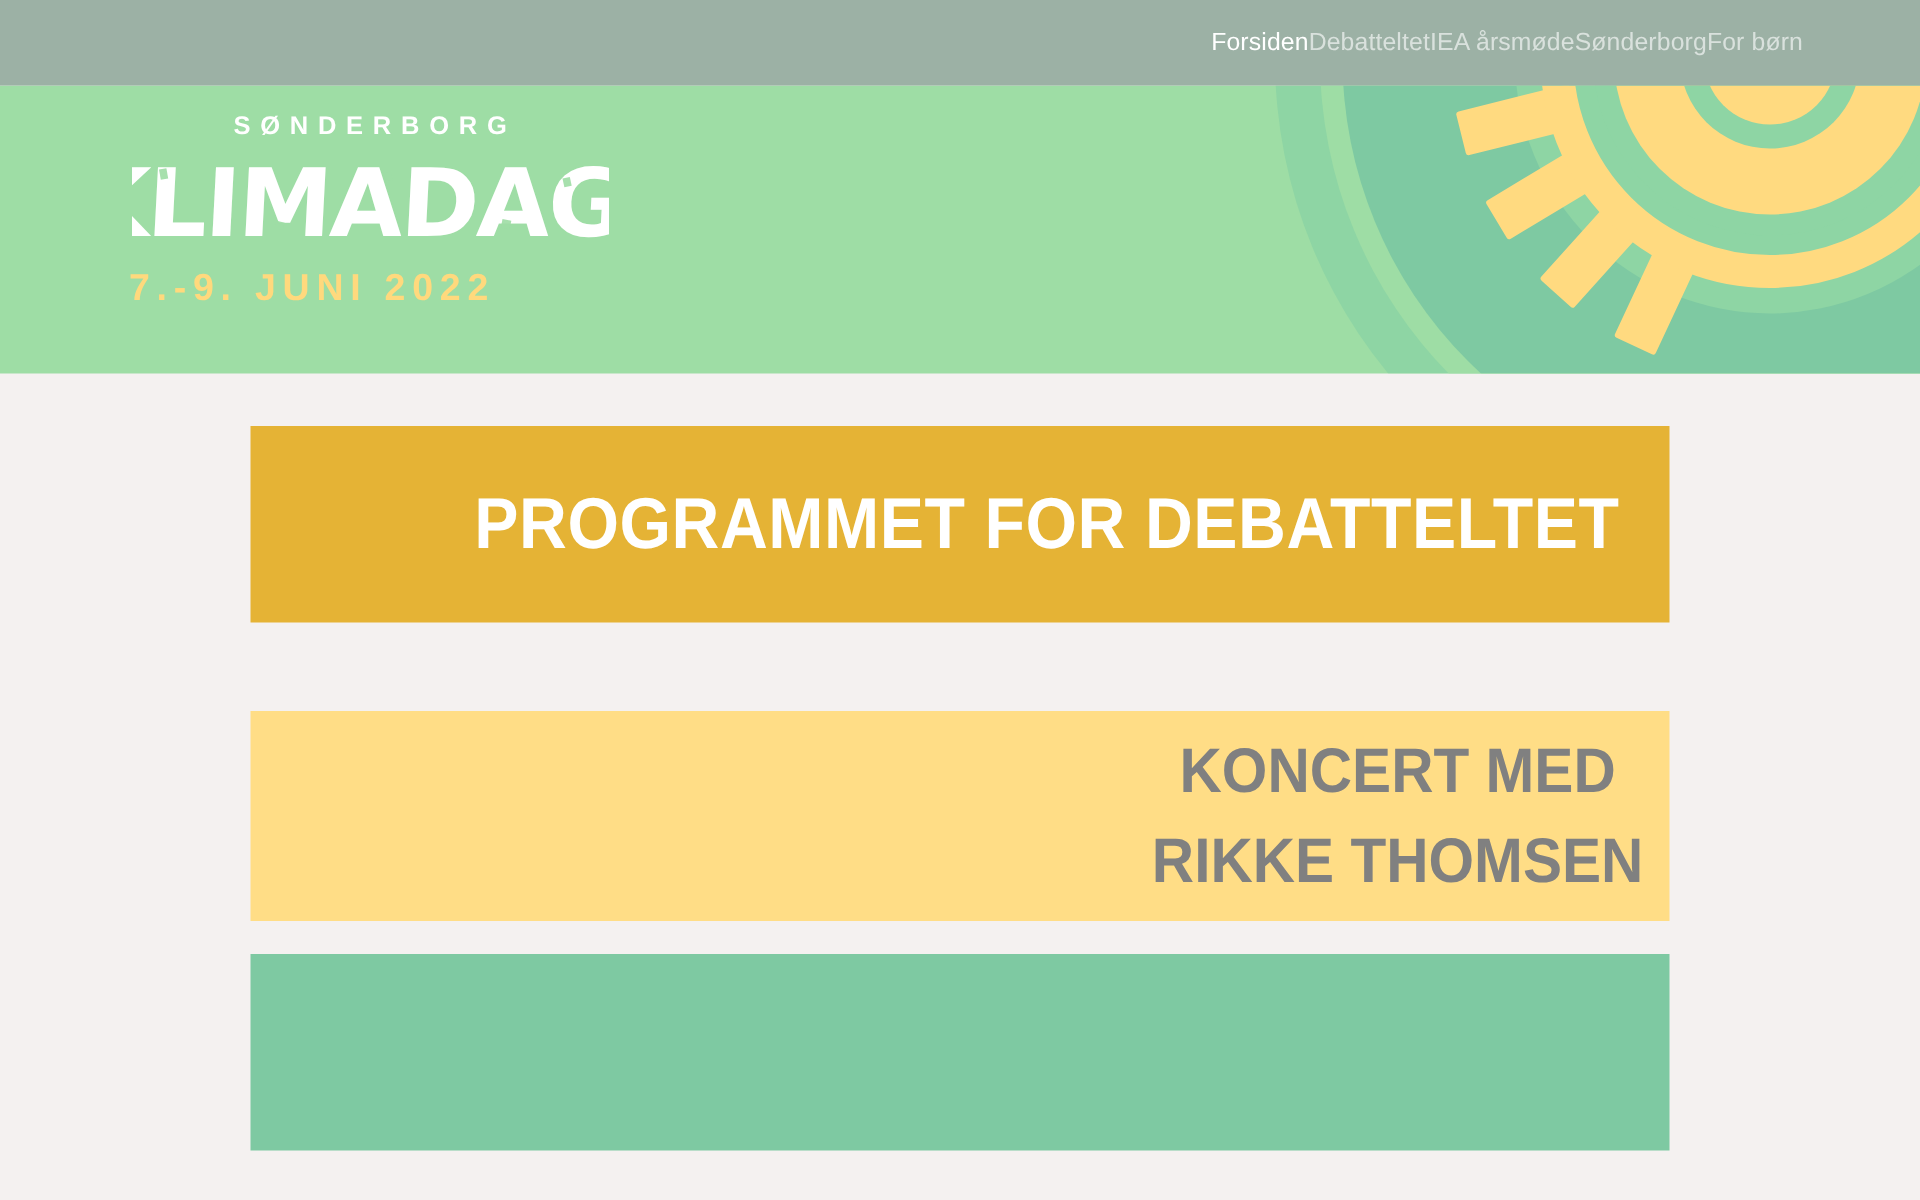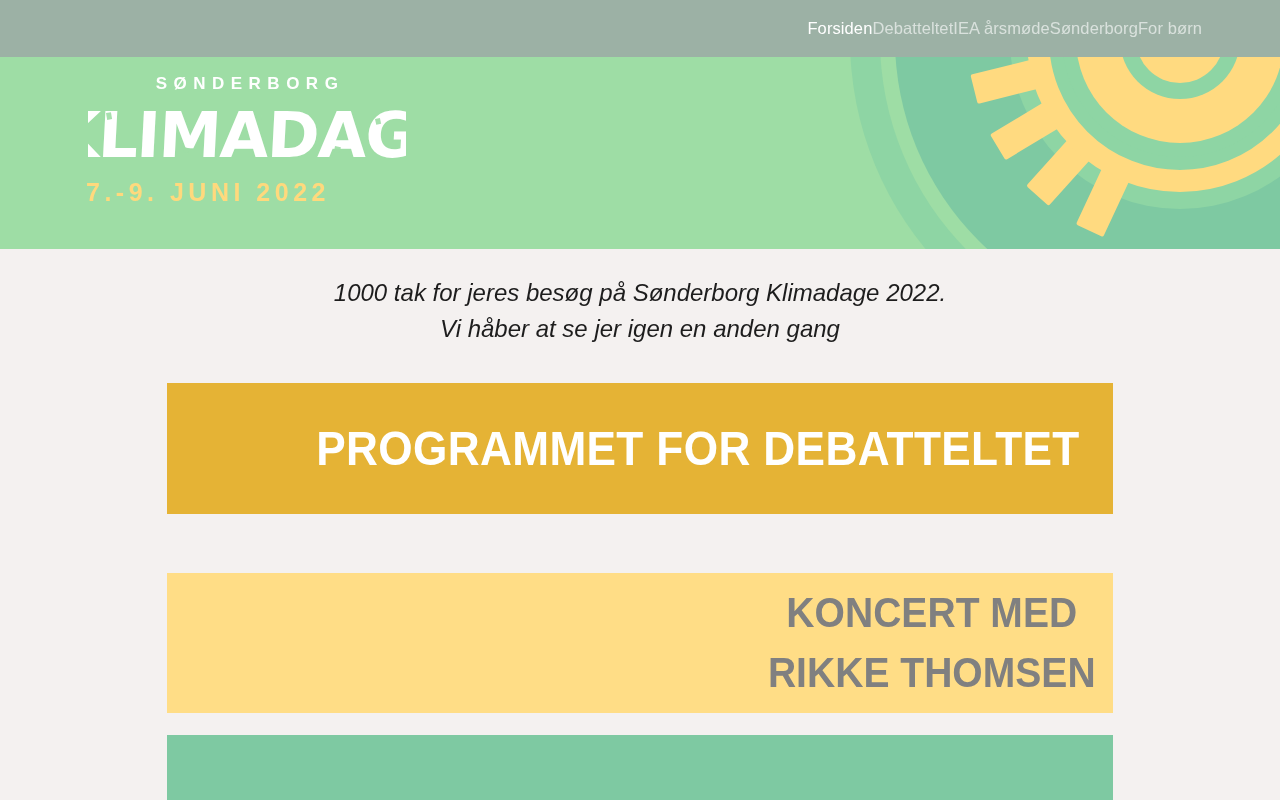--- a/index.html
+++ b/index.html
@@ -204,24 +204,20 @@
         </g>
       </svg>
     </div>
 
     <div class="logo-date">7.-9. JUNI 2022</div>
   </div>
 </header>
 
 <main class="main">
 
-  <section class="intro">
-    <span class="intro-line">1000 tak for jeres besøg på Sønderborg Klimadage 2022.</span>
-    <span class="intro-line">Vi håber at se jer igen en anden gang</span>
-  </section>
 
   <section class="banner-area">
 
     <div class="banner banner-gold">
       <div class="banner-title">PROGRAMMET FOR DEBATTELTET</div>
     </div>
 
     <div class="banner banner-yellow">
       <div class="banner-title">
         <div>KONCERT MED</div>

